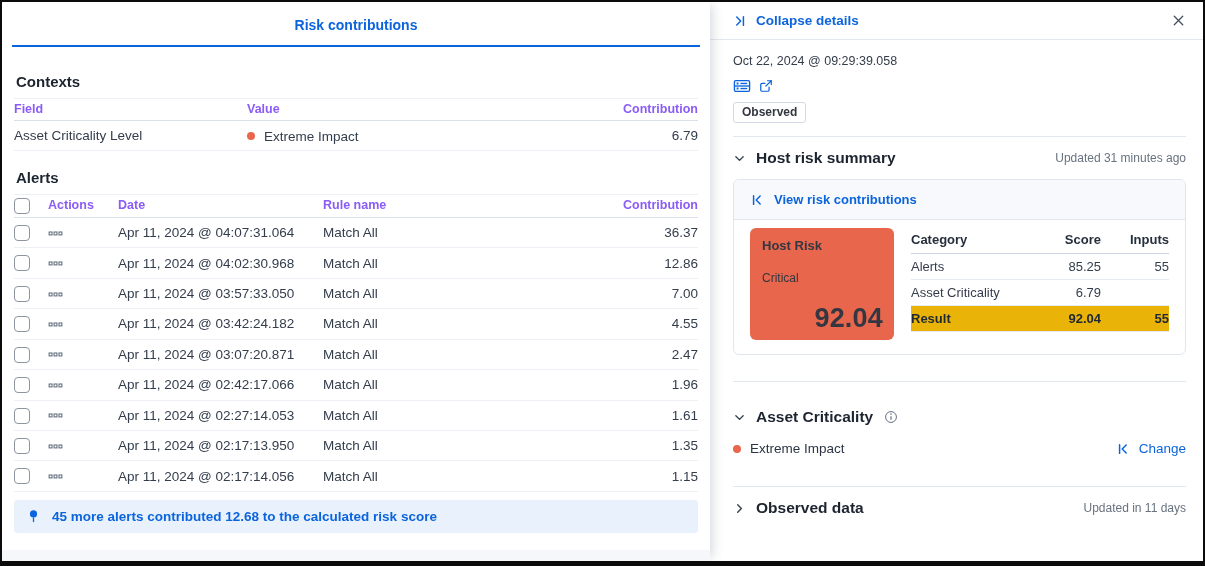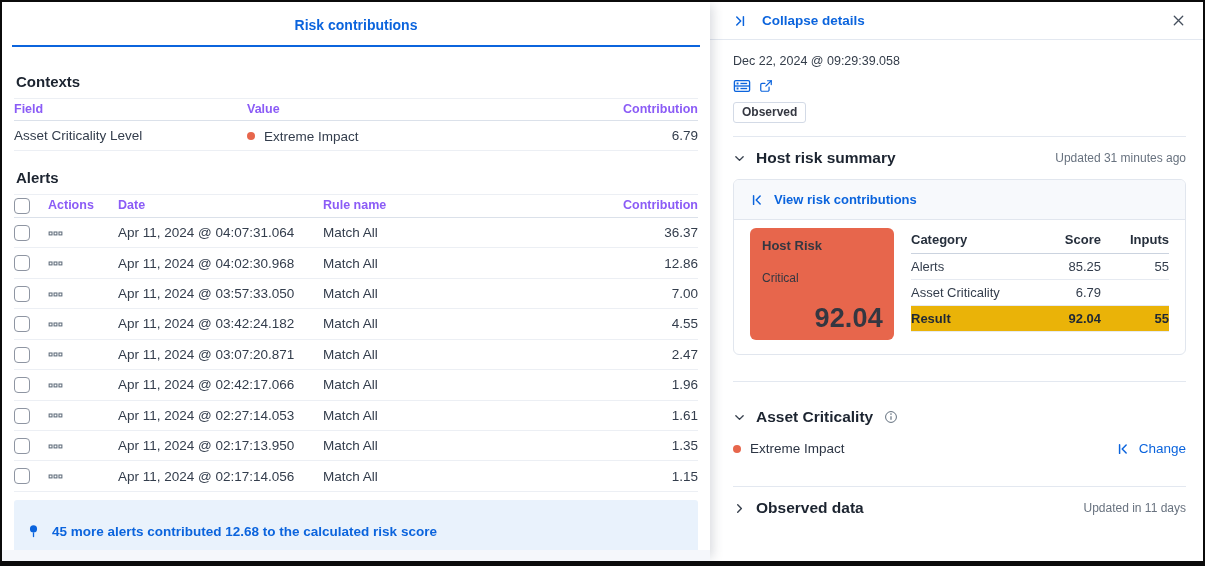--- a/index.html
+++ b/index.html
@@ -57,39 +57,39 @@
   }
   .value-cell-text { vertical-align: middle; }
   .actions-icon { color: #5d6a79; display: inline-block; width: 15px; height: 15px; vertical-align: middle; cursor: pointer; }
   .icon { display: inline-block; flex: none; }
   .icon svg { display: block; width: 100%; height: 100%; }
 
   .callout {
     margin-top: 8px;
     background: #e9f2fc;
     border-radius: 3px;
-    padding: 24px 12px;
+    padding: 9px 12px;
     display: flex; align-items: center; gap: 11px;
     color: #0b64dd; font-size: 13.5px; font-weight: 600;
   }
   .callout .icon { width: 15px; height: 15px; color: #0b64dd; }
   .lp-strip { height: 11px; background: #f5f7fb; }
 
   
   .right-panel {
     flex: 1; background: #fff; position: relative; z-index: 1;
     display: flex; flex-direction: column; overflow: hidden;
   }
   .rp-header {
     height: 38px; flex: none;
     display: flex; align-items: center;
     padding: 0 17px 0 23px;
     border-bottom: 1px solid #e3e8f0;
   }
-  .collapse-link { display: flex; align-items: center; gap: 15px; color: #0b64dd; font-size: 13.5px; font-weight: 600; cursor: pointer; }
+  .collapse-link { display: flex; align-items: center; gap: 9px; color: #0b64dd; font-size: 13.5px; font-weight: 600; cursor: pointer; }
   .collapse-link .icon { width: 14px; height: 14px; }
   .close-btn { margin-left: auto; width: 15px; height: 15px; color: #454f5d; cursor: pointer; }
 
   .rp-body { flex: 1; padding: 14px 17px 0 23px; overflow: hidden; }
   .rp-timestamp { font-size: 12.5px; color: #343d4a; }
   .rp-title-row { display: flex; align-items: center; gap: 8px; margin-top: 9px; }
   .rp-title-row .host-icon { width: 18px; height: 18px; color: #0b64dd; }
   .rp-title { font-size: 19px; font-weight: 700; color: #0b64dd; letter-spacing: .1px; }
   .rp-title-row .popout-icon { width: 14px; height: 14px; color: #0b64dd; cursor: pointer; }
   .rp-badge {
@@ -319,21 +319,21 @@
       <span>Collapse details</span>
     </div>
     <span class="close-btn icon">
         <svg viewBox="0 0 16 16" fill="none" stroke="currentColor" stroke-width="1.4" stroke-linecap="round">
           <path d="M3.5 3.5l9 9M12.5 3.5l-9 9"></path>
         </svg>
       </span>
   </div>
 
   <div class="rp-body">
-    <div class="rp-timestamp">Dec 22, 2024 @ 09:29:39.058</div>
+    <div class="rp-timestamp">Oct 22, 2024 @ 09:29:39.058</div>
 
     <div class="rp-title-row">
       <span class="host-icon icon">
           <svg viewBox="0 0 16 16">
             <rect x="1.25" y="3.25" width="13.5" height="9.5" rx="1.2" fill="none" stroke="currentColor" stroke-width="1.2"></rect>
             <line x1="1.5" y1="8" x2="14.5" y2="8" stroke="currentColor" stroke-width="1.2"></line>
             <rect x="3.2" y="4.9" width="1.7" height="1.7" fill="currentColor"></rect>
             <rect x="3.2" y="9.4" width="1.7" height="1.7" fill="currentColor"></rect>
             <line x1="6.6" y1="5.75" x2="12.6" y2="5.75" stroke="currentColor" stroke-width="1.2"></line>
             <line x1="6.6" y1="10.25" x2="12.6" y2="10.25" stroke="currentColor" stroke-width="1.2"></line>

